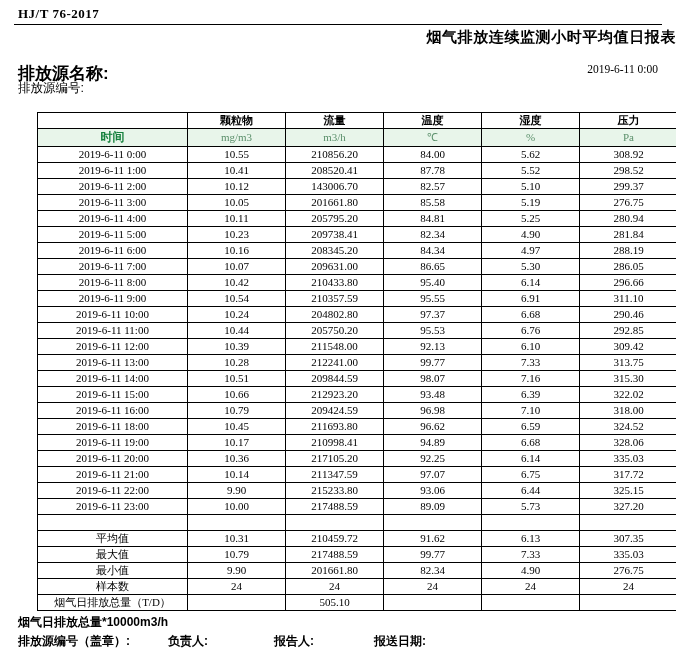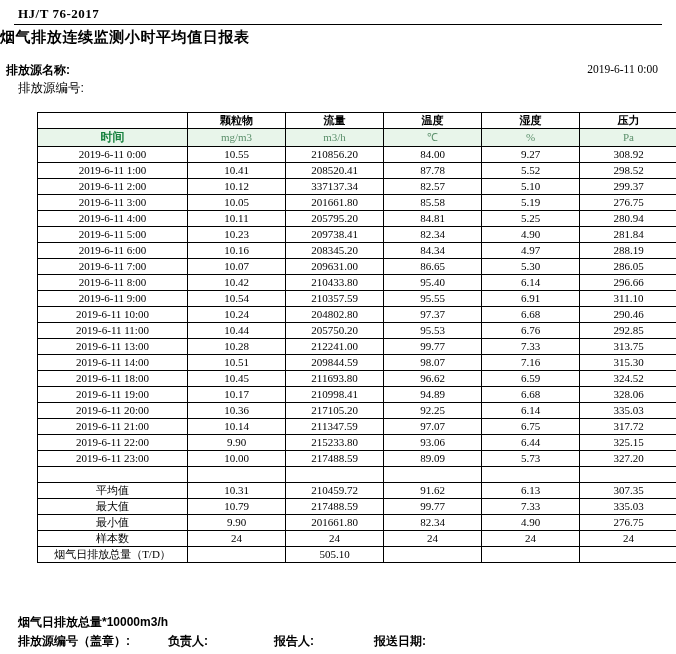--- a/index.html
+++ b/index.html
@@ -35,30 +35,30 @@
     top: 24px;
     width: 648px;
     height: 0;
     border-top: 1.5px solid #000;
   }
   .title {
     position: absolute;
     left: 0;
     top: 28px;
     width: 676px;
-    text-align: left;
+    text-align: right;
     font-size: 15px;
     font-weight: bold;
     letter-spacing: 0.6px;
   }
   .src-name {
     position: absolute;
-    left: 6px;
+    left: 18px;
     top: 62px;
-    font-size: 12px;
+    font-size: 17px;
     font-weight: bold;
   }
   .src-code {
     position: absolute;
     left: 18px;
     top: 80px;
     font-size: 12.5px;
     font-weight: normal;
   }
   .datetime {
@@ -175,35 +175,35 @@
         <td>℃</td>
         <td>%</td>
         <td>Pa</td>
       </tr>
 
       <tr>
           <td>2019-6-11 0:00</td>
           <td>10.55</td>
           <td>210856.20</td>
           <td>84.00</td>
-          <td>9.27</td>
+          <td>5.62</td>
           <td>308.92</td>
         </tr>
       <tr>
           <td>2019-6-11 1:00</td>
           <td>10.41</td>
           <td>208520.41</td>
           <td>87.78</td>
           <td>5.52</td>
           <td>298.52</td>
         </tr>
       <tr>
           <td>2019-6-11 2:00</td>
           <td>10.12</td>
-          <td>337137.34</td>
+          <td>143006.70</td>
           <td>82.57</td>
           <td>5.10</td>
           <td>299.37</td>
         </tr>
       <tr>
           <td>2019-6-11 3:00</td>
           <td>10.05</td>
           <td>201661.80</td>
           <td>85.58</td>
           <td>5.19</td>
@@ -267,34 +267,58 @@
         </tr>
       <tr>
           <td>2019-6-11 11:00</td>
           <td>10.44</td>
           <td>205750.20</td>
           <td>95.53</td>
           <td>6.76</td>
           <td>292.85</td>
         </tr>
       <tr>
+          <td>2019-6-11 12:00</td>
+          <td>10.39</td>
+          <td>211548.00</td>
+          <td>92.13</td>
+          <td>6.10</td>
+          <td>309.42</td>
+        </tr>
+      <tr>
           <td>2019-6-11 13:00</td>
           <td>10.28</td>
           <td>212241.00</td>
           <td>99.77</td>
           <td>7.33</td>
           <td>313.75</td>
         </tr>
       <tr>
           <td>2019-6-11 14:00</td>
           <td>10.51</td>
           <td>209844.59</td>
           <td>98.07</td>
           <td>7.16</td>
           <td>315.30</td>
+        </tr>
+      <tr>
+          <td>2019-6-11 15:00</td>
+          <td>10.66</td>
+          <td>212923.20</td>
+          <td>93.48</td>
+          <td>6.39</td>
+          <td>322.02</td>
+        </tr>
+      <tr>
+          <td>2019-6-11 16:00</td>
+          <td>10.79</td>
+          <td>209424.59</td>
+          <td>96.98</td>
+          <td>7.10</td>
+          <td>318.00</td>
         </tr>
       <tr>
           <td>2019-6-11 18:00</td>
           <td>10.45</td>
           <td>211693.80</td>
           <td>96.62</td>
           <td>6.59</td>
           <td>324.52</td>
         </tr>
       <tr>

